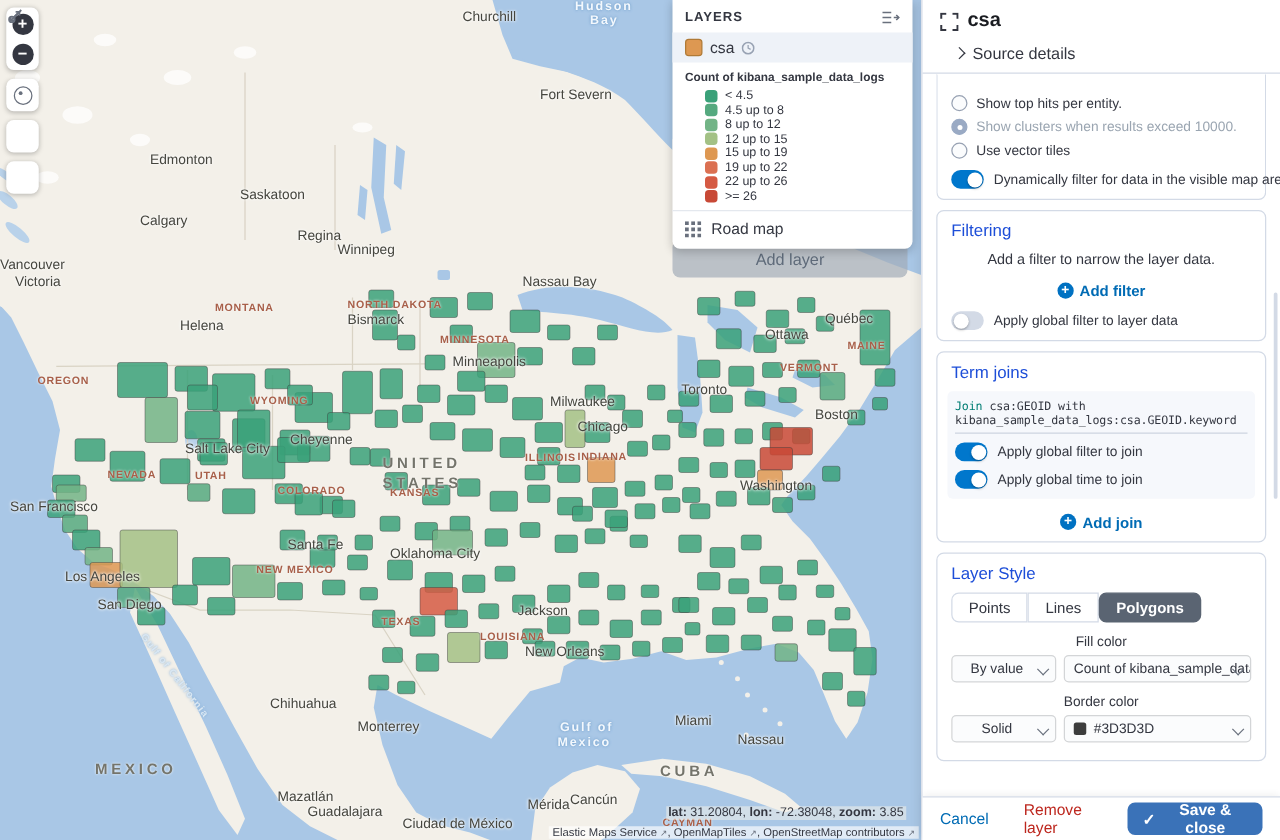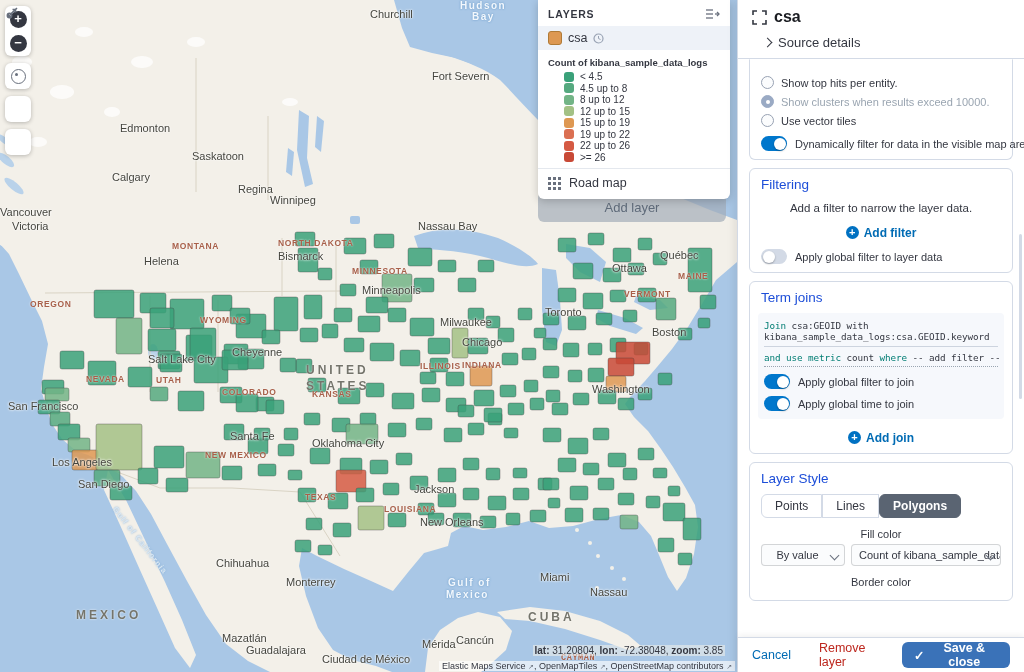--- a/index.html
+++ b/index.html
@@ -434,21 +434,21 @@
       <div class="mlabel ml-s" style="left: 86px; top: 374px;">NEVADA</div>
       <div class="mlabel ml-s" style="left: 156px; top: 375px;">UTAH</div>
       <div class="mlabel ml-s" style="left: 222px; top: 387px;">COLORADO</div>
       <div class="mlabel ml-s" style="left: 200px; top: 315px;">WYOMING</div>
       <div class="mlabel ml-s" style="left: 30px; top: 299px;">OREGON</div>
       <div class="mlabel ml-s" style="left: 305px; top: 492px;">TEXAS</div>
       <div class="mlabel ml-s" style="left: 205px; top: 450px;">NEW MEXICO</div>
       <div class="mlabel ml-s" style="left: 384px; top: 504px;">LOUISIANA</div>
       <div class="mlabel ml-s" style="left: 678px; top: 271px;">MAINE</div>
       <div class="mlabel ml-s" style="left: 624px; top: 289px;">VERMONT</div>
-      <div class="mlabel ml-s" style="left: 561px; top: 653px; font-family: Liberation Mono, monospace;">CAYMAN</div>
+      <div class="mlabel ml-s" style="left: 530px; top: 653px;">CAYMAN</div>
       <div class="mlabel ml-n" style="left: 306px; top: 363px;">UNITED</div>
       <div class="mlabel ml-n" style="left: 306px; top: 379px;">STATES</div>
       <div class="mlabel ml-n" style="left: 76px; top: 608px;">MEXICO</div>
       <div class="mlabel ml-n" style="left: 528px; top: 610px;">CUBA</div>
       <div class="mlabel ml-w" style="left: 460px; top: 0px;">Hudson</div>
       <div class="mlabel ml-w" style="left: 472px; top: 11px;">Bay</div>
       <div class="mlabel ml-w" style="left: 448px; top: 577px;">Gulf of</div>
       <div class="mlabel ml-w" style="left: 446px; top: 589px;">Mexico</div>
       <div class="mlabel ml-wr" style="left: 118px; top: 505px;">Gulf of California</div>
     </div>
@@ -632,21 +632,20 @@
         <span class="toggle off"></span>
         <span class="tog-label">Apply global filter to layer data</span>
       </div>
     </div>
 
     <div class="card" style="padding-left:8px;padding-right:8px;">
       <div class="card-title" style="margin-left:3px;">Term joins</div>
       <div class="join-box">
         <div class="mono"><span class="teal">Join</span> <span>csa:GEOID with</span></div>
         <div class="mono join-line2">kibana_sample_data_logs:csa.GEOID.keyword</div>
-        <div class="mono join-line3"><span class="teal">and use metric</span> <span>count</span> <span class="teal">where</span> <span>-- add filter --</span></div>
         <div class="tog-row" style="margin-top:7px;">
           <span class="toggle on"></span>
           <span class="tog-label">Apply global filter to join</span>
         </div>
         <div class="tog-row" style="margin-top:7px;">
           <span class="toggle on"></span>
           <span class="tog-label">Apply global time to join</span>
         </div>
       </div>
       <div class="centered" style="margin-top:8px;">
@@ -671,20 +670,31 @@
           <span>By value</span>
             <span class="chev"></span>
         </div>
         <div class="sel grow">
           <span>Count of kibana_sample_data_lo...</span>
             <span class="chev"></span>
         </div>
       </div>
 
       <div class="fld-label">Border color</div>
+      <div class="sel-row">
+        <div class="sel small">
+          <span>Solid</span>
+            <span class="chev"></span>
+        </div>
+        <div class="sel grow">
+          <span class="color-dot"></span>
+          <span>#3D3D3D</span>
+          <span class="chev"></span>
+        </div>
+      </div>
 
     </div>
     <div class="scrollbar"></div>
   </div>
 
   <div class="fly-foot">
     <span class="cancel-link">Cancel</span>
     <span class="spacer"></span>
     <span class="red-link">Remove layer</span>
     <button class="save-btn">

